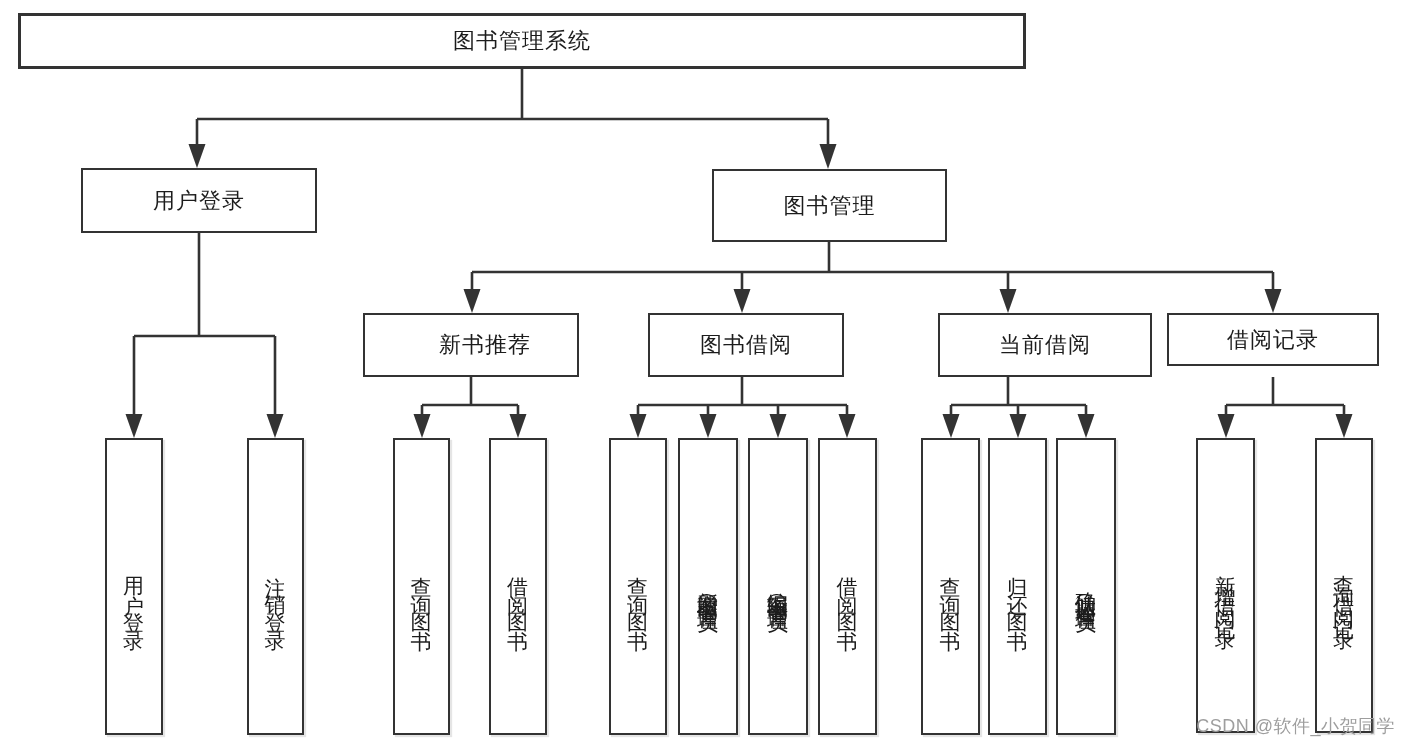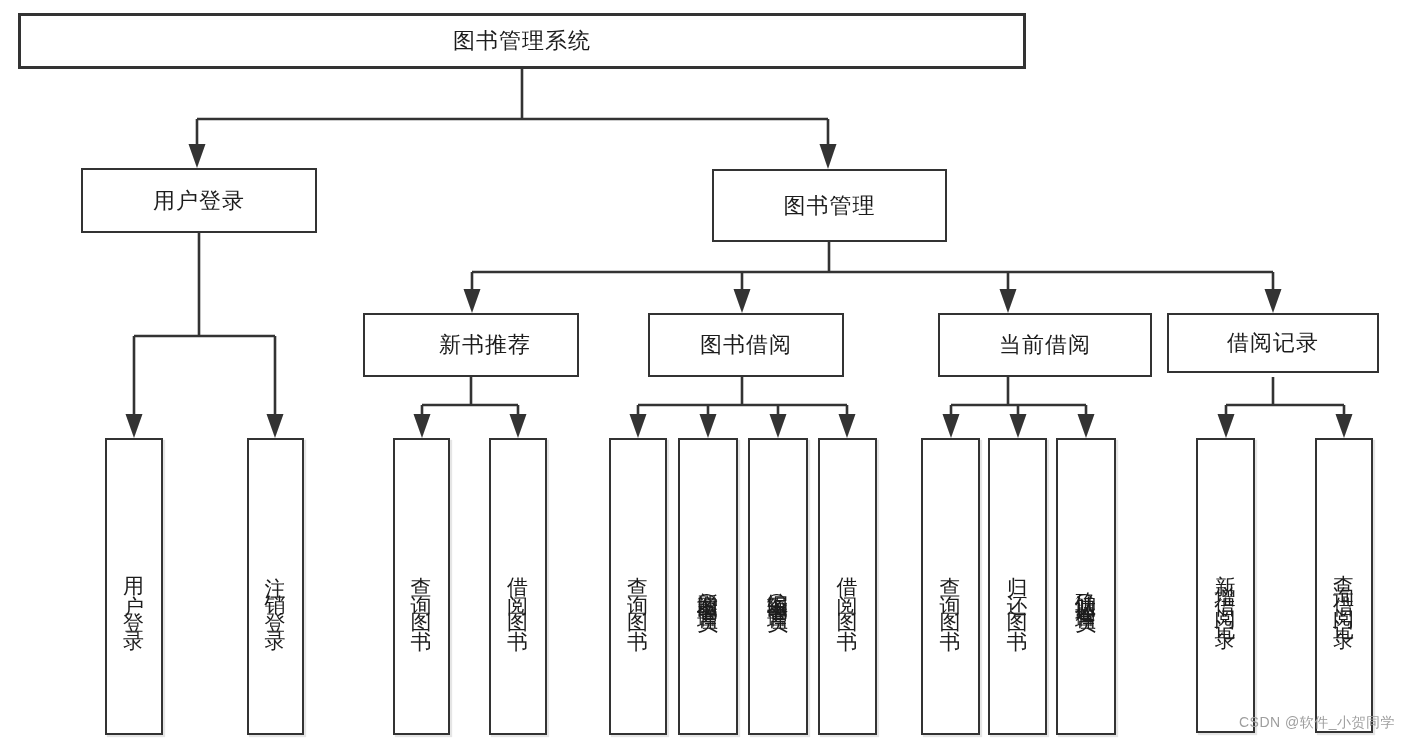--- a/index.html
+++ b/index.html
@@ -24,21 +24,21 @@
   .node.v .vtxt {
     writing-mode:vertical-rl; text-orientation:mixed;
     white-space:nowrap; line-height:1;
   }
   .sp-wide  .vtxt { letter-spacing:18px; margin-bottom:-18px; }
   .sp-mid   .vtxt { letter-spacing:11px; margin-bottom:-11px; }
   .sp-tight .vtxt { letter-spacing:3px;  margin-bottom:-3px; }
 
   .watermark {
     position:absolute; top:714px; right:10px;
-    font-size:14px; color:#9e9e9e; white-space:nowrap;
+    font-size:18px; color:#9e9e9e; white-space:nowrap;
     letter-spacing:0.5px;
   }
 </style>
 </head>
 <body>
 
 <div class="stage">
 
   <svg class="wires" viewBox="0 0 1405 747" xmlns="http://www.w3.org/2000/svg">
     <g>
@@ -96,21 +96,21 @@
 
   <div class="node h" style="left:363px; top:313px; width:216px; height:64px;padding-left:28px;">
     <span>新书推荐</span>
   </div>
   <div class="node h" style="left:648px; top:313px; width:196px; height:64px;font-family:Liberation Serif, serif;">
     <span>图书借阅</span>
   </div>
   <div class="node h" style="left:901px; top:313px; width:214px; height:64px;margin-left:37px;">
     <span>当前借阅</span>
   </div>
-  <div class="node h" style="left:1167px; top:313px; width:212px; height:60px;">
+  <div class="node h" style="left:1167px; top:313px; width:212px; height:53px;">
     <span>借阅记录</span>
   </div>
 
   <div class="node v sp-wide" style="left:105px; top:438px; width:58px; height:297px;">
     <span class="vtxt">用户登录</span>
   </div>
   <div class="node v sp-wide" style="left:247px; top:438px; width:57px; height:297px;">
     <span class="vtxt">注销登录</span>
   </div>
 

